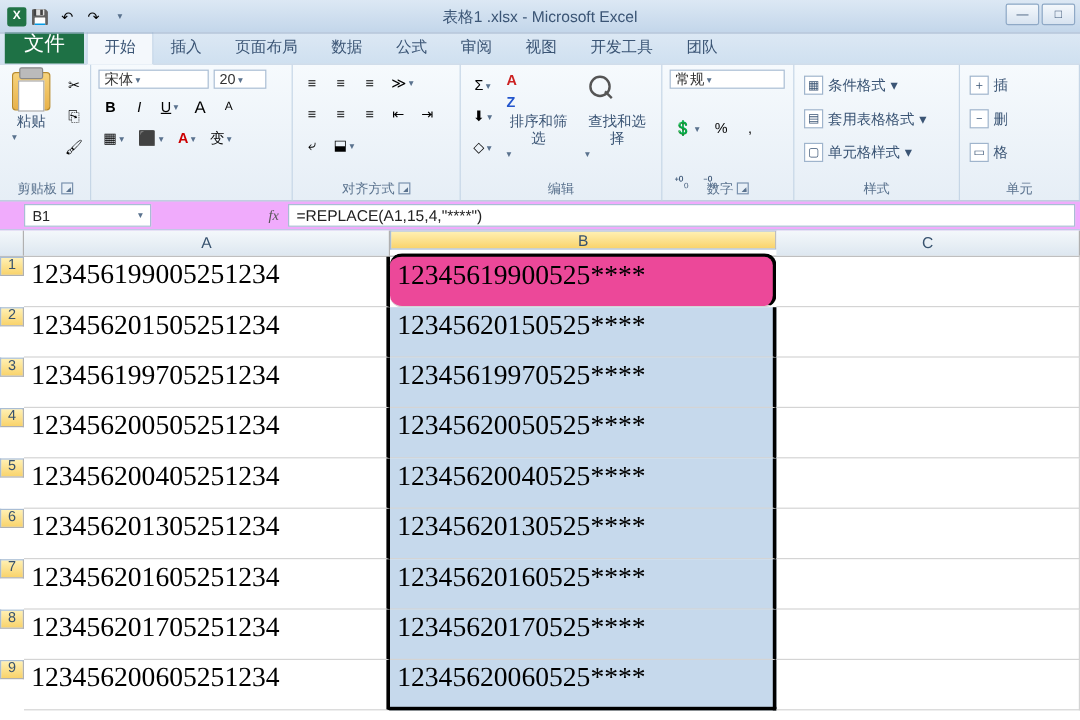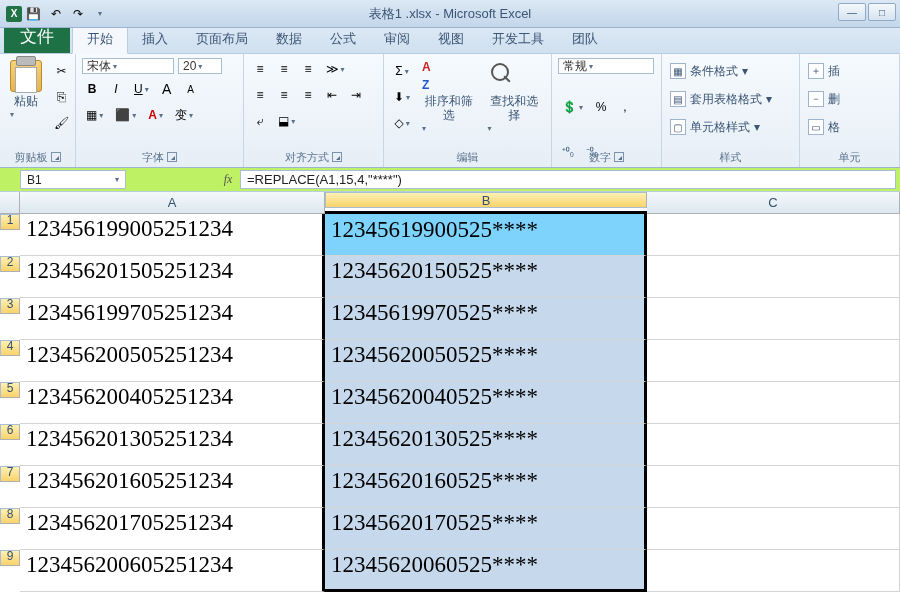--- a/index.html
+++ b/index.html
@@ -44,42 +44,42 @@
 .ico-sort { width:26px; height:26px; position:relative; }
 .ico-sort::before { content:"A"; color:#c22; font:bold 12px Arial; position:absolute; left:0; top:0; }
 .ico-sort::after { content:"Z"; color:#25c; font:bold 12px Arial; position:absolute; left:0; bottom:0; }
 .ico-find { width:26px; height:26px; position:relative; }
 .ico-find::before { content:""; position:absolute; width:14px; height:14px; border:2px solid #555; border-radius:50%; left:3px; top:3px; }
 .ico-find::after { content:""; position:absolute; width:8px; height:2px; background:#555; transform:rotate(45deg); left:15px; top:18px; }
 .sbtn { height:22px; display:flex; align-items:center; gap:4px; color:#3b5575; padding:0 2px; white-space:nowrap; }
 .sico { width:16px; height:16px; display:inline-flex; align-items:center; justify-content:center; border:1px solid #9fb4cc; background:#fff; font-size:10px; }
 
 
-.fbar { height:24px; background:#bef264; border-bottom:1px solid #b8cde2; display:flex; align-items:stretch; }
+.fbar { height:24px; background:#f0abfc; border-bottom:1px solid #b8cde2; display:flex; align-items:stretch; }
 .namebox { width:106px; border:1px solid #a9bdd4; background:#fff; margin:2px 0 2px 20px; display:flex; align-items:center; padding:0 6px; color:#222; font-size:12px; justify-content:space-between; }
 .fx { width:24px; display:flex; align-items:center; justify-content:center; color:#555; font-style:italic; font-family:"Times New Roman"; }
 .formula { flex:1; border:1px solid #a9bdd4; background:#fff; margin:2px 4px 2px 0; display:flex; align-items:center; padding:0 6px; font-size:13px; color:#222; }
 
 
 .sheet { position:relative; height:408px; overflow:hidden; }
 .colhdrs { display:flex; height:22px; border-bottom:1px solid #b0b0b0; }
 .corner { width:20px; background:linear-gradient(#f4f8fb,#dde7f0); border-right:1px solid #b0b0b0; }
 .colhdr { background:linear-gradient(#f4f8fb,#dde7f0); border-right:1px solid #b0b0b0; display:flex; align-items:center; justify-content:center; color:#37526e; font-size:13px; }
 .colhdr.sel { background:linear-gradient(#fff0b3,#f9d36b); }
 .colA { width:305px; } .colB { width:322px; } .colC { width:253px; }
 
 .rows { }
 .gridrow { display:flex; height:42px; }
 .rowhdr { width:20px; background:linear-gradient(#f4f8fb,#dde7f0); border-right:1px solid #b0b0b0; border-bottom:1px solid #b0b0b0; display:flex; align-items:flex-end; justify-content:center; color:#37526e; font-size:12px; padding-bottom:2px; }
 .rowhdr.sel { background:linear-gradient(#fff0b3,#f9d36b); }
 .cell { border-right:1px solid #d4d4d4; border-bottom:1px solid #d4d4d4; padding:2px 6px; font-size:23px; font-family:"SimSun","宋体",serif; color:#000; overflow:hidden; white-space:nowrap; }
 .cell.colA { border-right:3px solid #000; }
 .cell.colB { border-right:3px solid #000; }
 .cell.colB.selrange { background:#c6d9ec; }
-.cell.colB.active { background:#7dd3fc; }
+.cell.colB.active { background:#ec4899;border-radius:10px; }
 
 
 .gridrow:first-child .cell.colB { border-top:3px solid #000; margin-top:-3px; padding-top:3px; }
 .thickbottom { border-bottom:3px solid #000 !important; }
 .dropdown-arrow{font-size:8px;color:#5a728e;}
 .mini{font-size:11px;color:#3b5575;}
 </style>
 </head>
 <body>
 
@@ -169,24 +169,20 @@
             <span style="color:#f0c000">⬛</span>
           </span>
         <span class="btn dd">
             <span style="color:#c00;font-weight:bold">A</span>
           </span>
         <span class="btn dd">
             <span>变</span>
           </span>
       </div>
     </div>
-    <div class="group-title">
-        <span>字体</span>
-        <span class="dlauncher"></span>
-      </div>
   </div>
 
   <div class="group" style="width:140px">
     <div style="display:flex;flex-direction:column;gap:4px;height:84px">
       <div class="row">
         <span class="btn">≡</span>
         <span class="btn">≡</span>
         <span class="btn">≡</span>
         <span class="btn dd">≫</span>
       </div>

